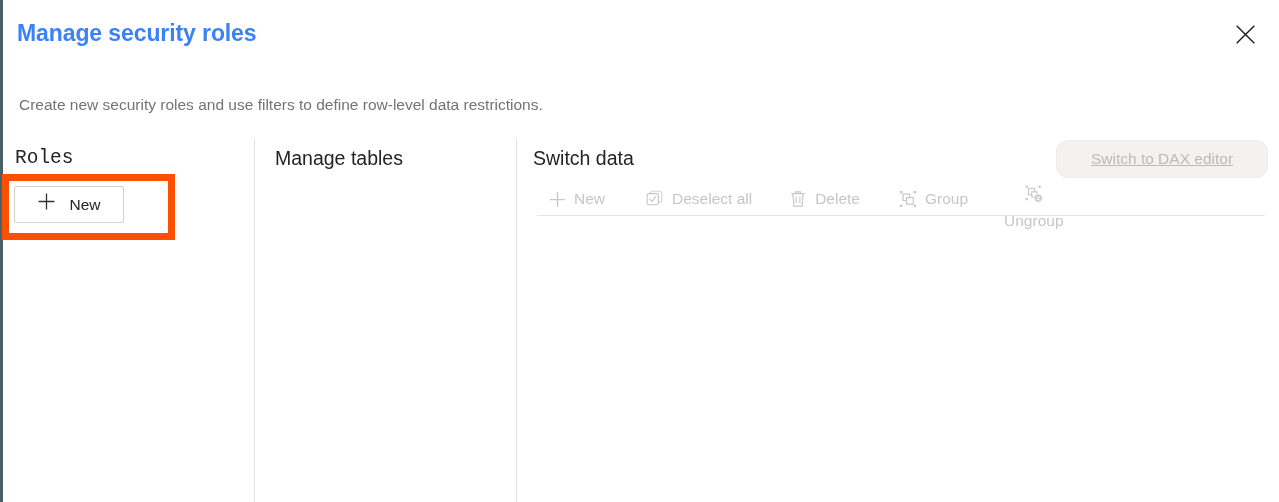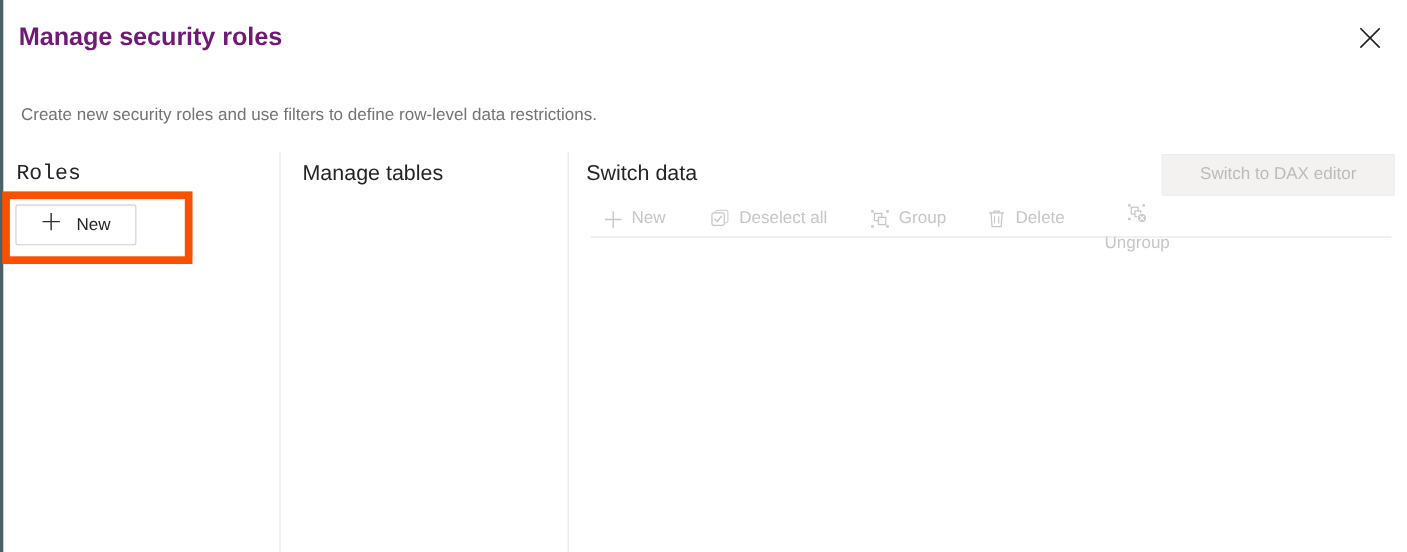--- a/index.html
+++ b/index.html
@@ -45,21 +45,21 @@
   #close-button svg { display: block; }
 
   
   #dialog-title {
     position: absolute;
     left: 17px;
     top: 16px;
     font-size: 23px;
     font-weight: 600;
     letter-spacing: -0.1px;
-    color: #701a75;
+    color: #3b82f6;
     line-height: 34px;
     white-space: nowrap;
   }
 
   
   #dialog-subtitle {
     position: absolute;
     left: 19px;
     top: 94px;
     font-size: 15.5px;
@@ -95,31 +95,32 @@
 
   
   #dax-button {
     position: absolute;
     left: 1056px;
     top: 140px;
     width: 212px;
     height: 38px;
     background: #f3f2f1;
     border: 1px solid #edebe9;
-    border-radius: 1px;
+    border-radius: 12px;
     color: #bdbab8;
     font-family: "Liberation Sans", sans-serif;
     font-size: 15.5px;
     font-weight: 400;
     cursor: default;
     padding: 0;
     display: flex;
     align-items: center;
     justify-content: center;
     white-space: nowrap;
+    text-decoration: underline;
   }
 
   
   #new-role-button {
     position: absolute;
     left: 14px;
     top: 186px;
     width: 110px;
     height: 37px;
     background: #ffffff;
@@ -262,44 +263,44 @@
     <span class="tb-icon">
       <svg width="20" height="20" viewBox="0 0 20 20" aria-hidden="true">
         <rect x="5.5" y="2.2" width="11.2" height="11.2" rx="1.6" fill="none" stroke="#d6d4d2" stroke-width="1.1"></rect>
         <rect x="2.2" y="4.6" width="11.2" height="11.2" rx="1.6" fill="#ffffff" stroke="#c8c6c4" stroke-width="1.1"></rect>
         <path d="M4.9 10.2 L7.0 12.4 L10.8 7.6" fill="none" stroke="#c8c6c4" stroke-width="1.2" stroke-linecap="round" stroke-linejoin="round"></path>
       </svg>
     </span>
     <span class="tb-label">Deselect all</span>
   </button>
 
+  <button class="toolbar-item" id="toolbar-item-delete">
+    <span class="tb-icon">
+      <svg width="20" height="20" viewBox="0 0 20 20" aria-hidden="true">
+        <path d="M3.2 4.6 L16.8 4.6" stroke="#c8c6c4" stroke-width="1.15" fill="none"></path>
+        <path d="M7.6 4.6 L7.6 2.9 L12.4 2.9 L12.4 4.6" stroke="#c8c6c4" stroke-width="1.15" fill="none"></path>
+        <path d="M4.9 4.6 L5.9 17.1 L14.1 17.1 L15.1 4.6" stroke="#c8c6c4" stroke-width="1.15" fill="none" stroke-linejoin="round"></path>
+        <path d="M8.1 7.6 L8.1 14.2 M11.9 7.6 L11.9 14.2" stroke="#c8c6c4" stroke-width="1.05" fill="none"></path>
+      </svg>
+    </span>
+    <span class="tb-label">Delete</span>
+  </button>
+
   <button class="toolbar-item" id="toolbar-item-group">
     <span class="tb-icon">
       <svg width="20" height="20" viewBox="0 0 20 20" aria-hidden="true">
         <rect x="2.0" y="2.0" width="2.3" height="2.3" fill="#c8c6c4"></rect>
         <rect x="15.7" y="2.0" width="2.3" height="2.3" fill="#c8c6c4"></rect>
         <rect x="2.0" y="15.7" width="2.3" height="2.3" fill="#c8c6c4"></rect>
         <rect x="15.7" y="15.7" width="2.3" height="2.3" fill="#c8c6c4"></rect>
         <rect x="5.0" y="5.0" width="6.6" height="6.6" fill="none" stroke="#c8c6c4" stroke-width="1.15"></rect>
         <rect x="8.6" y="8.6" width="6.6" height="6.6" fill="#ffffff" stroke="#c8c6c4" stroke-width="1.15"></rect>
       </svg>
     </span>
     <span class="tb-label">Group</span>
-  </button>
-
-  <button class="toolbar-item" id="toolbar-item-delete">
-    <span class="tb-icon">
-      <svg width="20" height="20" viewBox="0 0 20 20" aria-hidden="true">
-        <path d="M3.2 4.6 L16.8 4.6" stroke="#c8c6c4" stroke-width="1.15" fill="none"></path>
-        <path d="M7.6 4.6 L7.6 2.9 L12.4 2.9 L12.4 4.6" stroke="#c8c6c4" stroke-width="1.15" fill="none"></path>
-        <path d="M4.9 4.6 L5.9 17.1 L14.1 17.1 L15.1 4.6" stroke="#c8c6c4" stroke-width="1.15" fill="none" stroke-linejoin="round"></path>
-        <path d="M8.1 7.6 L8.1 14.2 M11.9 7.6 L11.9 14.2" stroke="#c8c6c4" stroke-width="1.05" fill="none"></path>
-      </svg>
-    </span>
-    <span class="tb-label">Delete</span>
   </button>
 
   <button class="toolbar-item" id="toolbar-item-ungroup">
     <span class="tb-icon">
       <svg width="20" height="20" viewBox="0 0 20 20" aria-hidden="true">
         <rect x="1.6" y="1.6" width="2.2" height="2.2" fill="#c8c6c4"></rect>
         <rect x="14.6" y="1.6" width="2.2" height="2.2" fill="#c8c6c4"></rect>
         <rect x="1.6" y="14.0" width="2.2" height="2.2" fill="#c8c6c4"></rect>
         <rect x="4.4" y="4.4" width="6.2" height="6.2" fill="none" stroke="#c8c6c4" stroke-width="1.1"></rect>
         <rect x="7.8" y="7.8" width="5.2" height="5.2" fill="#ffffff" stroke="#c8c6c4" stroke-width="1.1"></rect>

